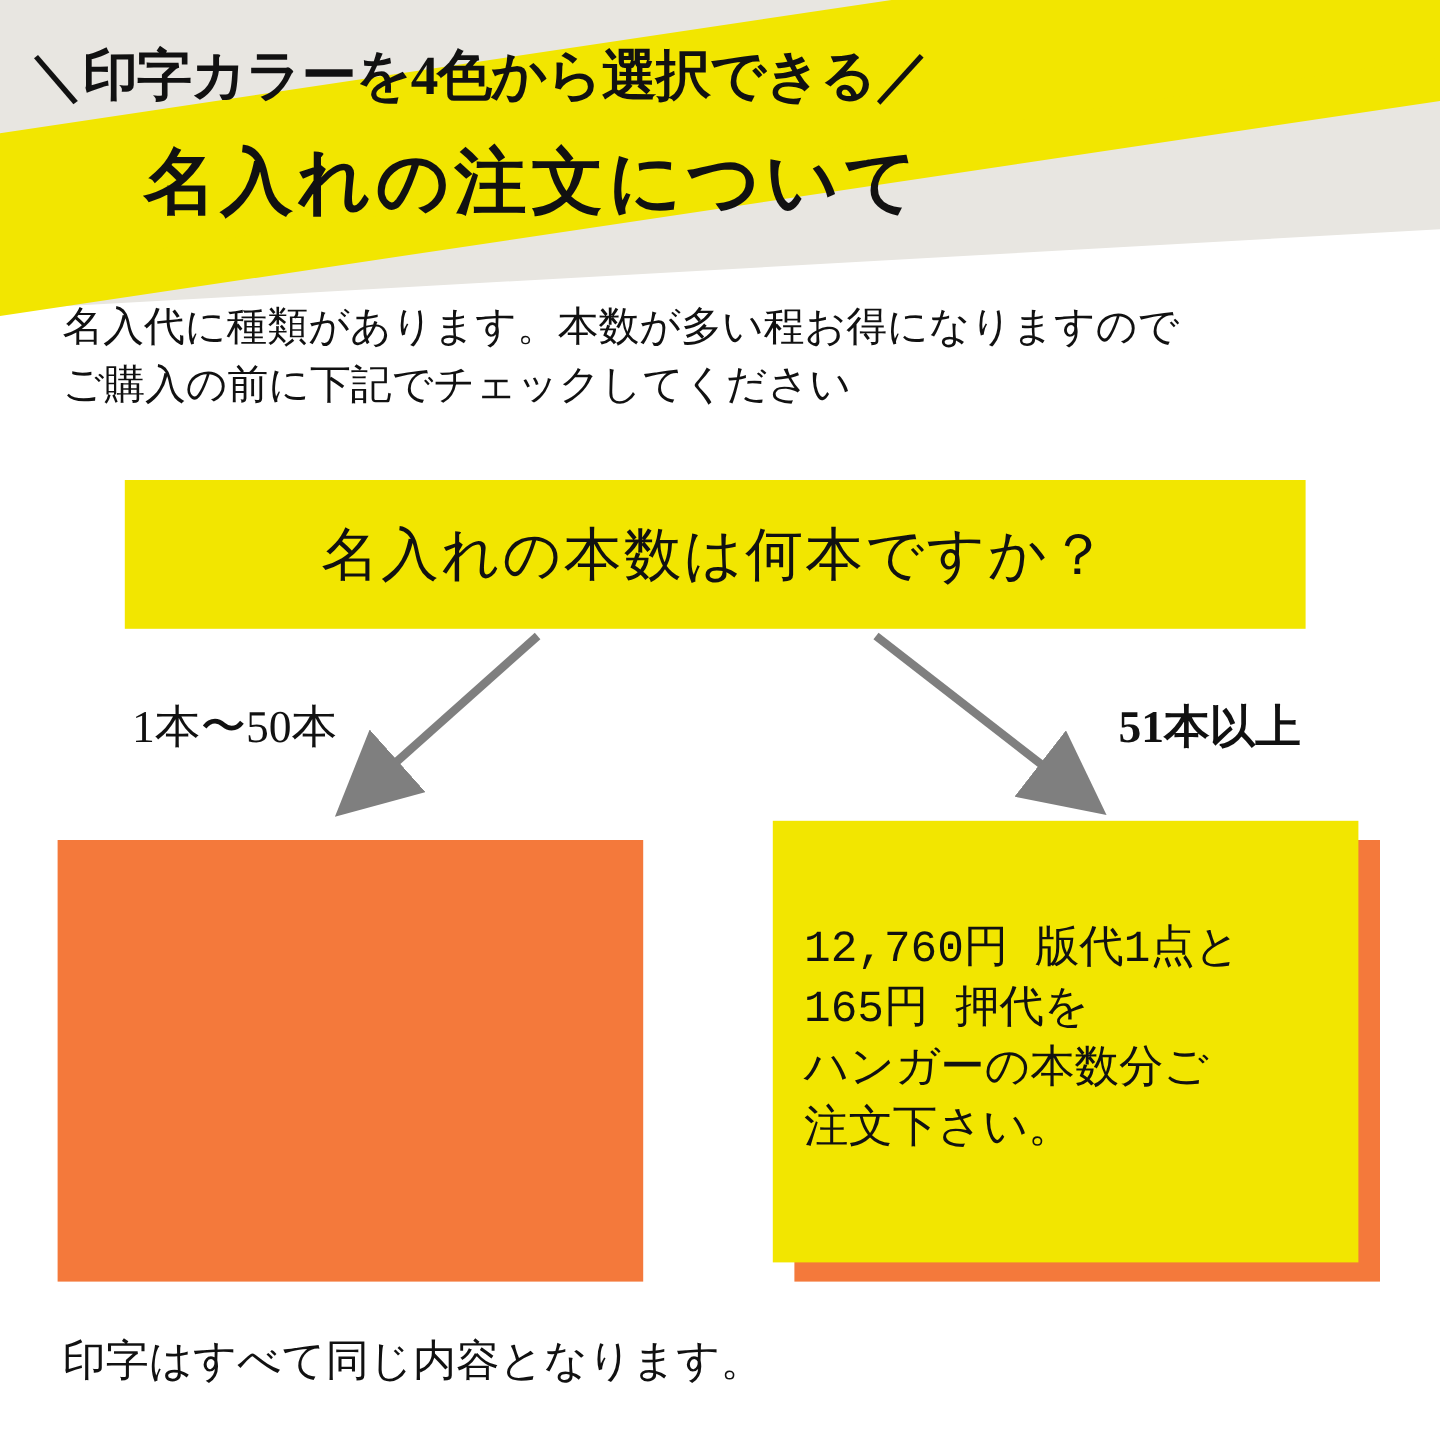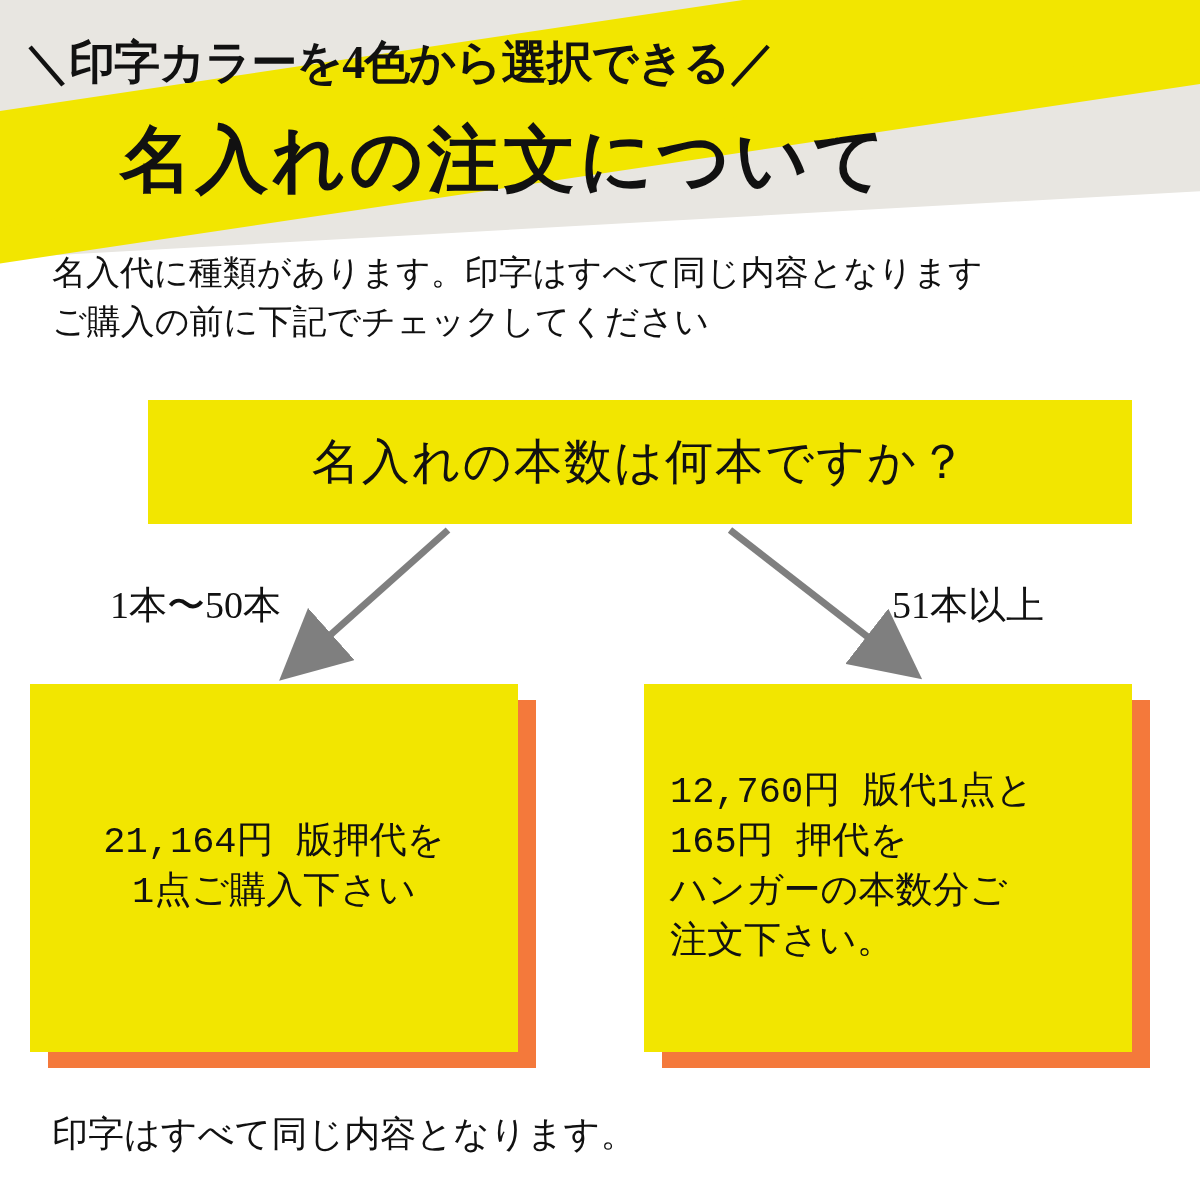--- a/index.html
+++ b/index.html
@@ -57,21 +57,21 @@
     left: 24px; top: 32px;
     font-size: 46px;
     font-weight: bold;
     letter-spacing: -1px;
     color: #111111;
     white-space: nowrap;
   }
   .headline {
     position: absolute;
     left: 120px; top: 112px;
-    font-size: 72px;
+    font-size: 60px;
     font-weight: bold;
     letter-spacing: 4px;
     color: #111111;
     white-space: nowrap;
   }
   .lede {
     position: absolute;
     left: 52px; top: 248px;
     font-size: 34px;
     line-height: 1.45;
@@ -81,39 +81,38 @@
 
   
   .question-box {
     position: absolute;
     left: 104px; top: 400px;
     width: 984px; height: 124px;
     background: #f2e600;
     display: flex;
     align-items: center;
     justify-content: center;
-    margin-left: 44px;
   }
   .question-box span {
     font-size: 48px;
     letter-spacing: 2px;
     color: #111111;
   }
 
   
   .arrows { position: absolute; left: 0; top: 0; width: 1200px; height: 1200px; pointer-events: none; }
 
   .branch-label {
     position: absolute;
     font-size: 38px;
     color: #111111;
     white-space: nowrap;
   }
   .branch-label.left { left: 78px; top: 580px; margin-left: 32px; }
-  .branch-label.right { left: 892px; top: 580px; }
+  .branch-label.right { left: 932px; top: 580px; font-weight: bold; }
 
   
   .card-shadow {
     position: absolute;
     background: #f4793b;
   }
   .card {
     position: absolute;
     background: #f2e600;
     padding: 22px 26px;
@@ -151,21 +150,21 @@
 
   <div class="header-band">
     <div class="band-grey"></div>
     <div class="band-yellow"></div>
     <div class="band-yellow2"></div>
   </div>
 
   <div class="header-text">
     <div class="kicker">＼印字カラーを4色から選択できる／</div>
     <div class="headline">名入れの注文について</div>
-    <div class="lede">名入代に種類があります。印字はすべて同じ内容となります
+    <div class="lede">名入代に種類があります。本数が多い程お得になりますので
 ご購入の前に下記でチェックしてください</div>
   </div>
 
   <div class="question-box">
     <span>名入れの本数は何本ですか？</span>
   </div>
 
   <svg class="arrows" viewBox="0 0 1200 1200" width="1200" height="1200">
     <defs>
       <marker id="ah" markerWidth="10" markerHeight="10" refX="6" refY="5" orient="auto">
@@ -173,24 +172,20 @@
       </marker>
     </defs>
     <line x1="448" y1="530" x2="300" y2="662" stroke="#7f7f7f" stroke-width="7" marker-end="url(#ah)"></line>
     <line x1="730" y1="530" x2="900" y2="662" stroke="#7f7f7f" stroke-width="7" marker-end="url(#ah)"></line>
   </svg>
 
   <div class="branch-label left">1本〜50本</div>
   <div class="branch-label right">51本以上</div>
 
   <div class="card-shadow card-left-shadow"></div>
-  <div class="card card-left">
-    <div class="card-text">21,164円 版押代を
-1点ご購入下さい</div>
-  </div>
 
   <div class="card-shadow card-right-shadow"></div>
   <div class="card card-right">
     <div class="card-text">12,760円 版代1点と
 165円 押代を
 ハンガーの本数分ご
 注文下さい。</div>
   </div>
 
   <div class="footer-note">印字はすべて同じ内容となります。</div>

